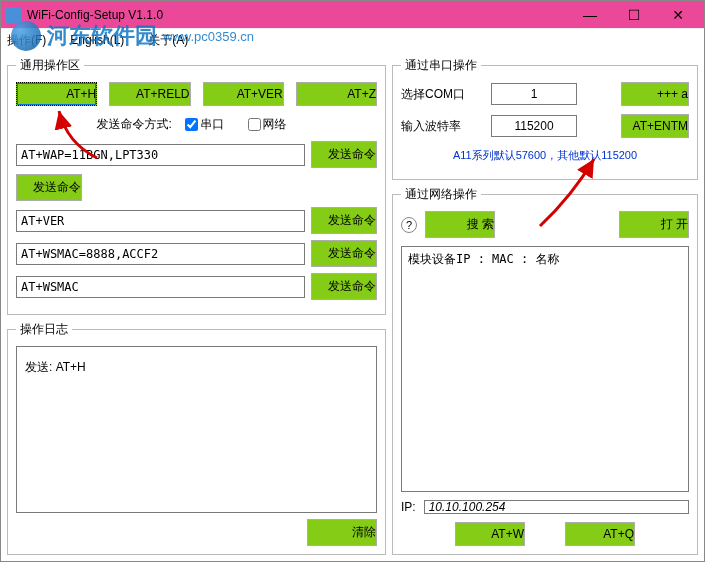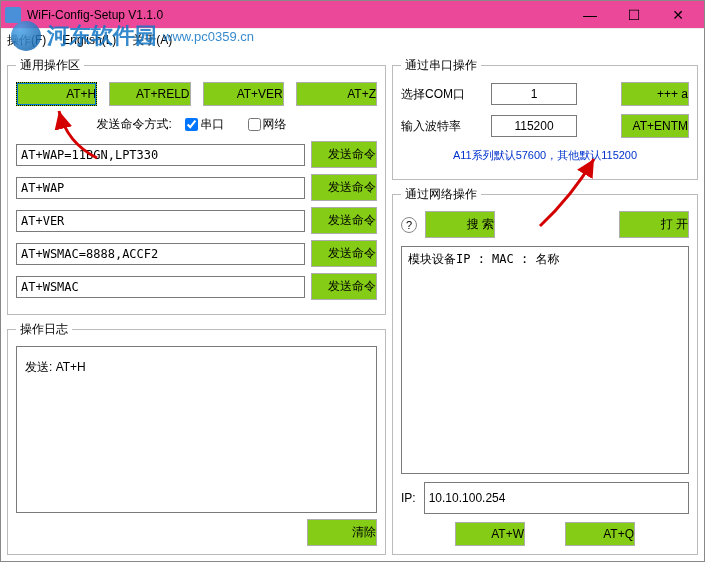--- a/index.html
+++ b/index.html
@@ -21,21 +21,21 @@
   border-bottom: 1px solid #eee;
 }
 .titlebar .icon { width: 16px; height: 16px; background: #4a90d9; border-radius: 2px; margin-right: 6px; }
 .titlebar .title { flex: 1; font-size: 12px; }
 .titlebar .winbtn { width: 44px; height: 26px; text-align: center; line-height: 26px; font-size: 14px; border: none; background: transparent; }
 .menubar {
   height: 22px;
   padding: 0 6px;
   display: flex;
   align-items: center;
-  gap: 16px;
+  gap: 24px;
   font-size: 12px;
 }
 .menubar span { cursor: default; }
 .watermark {
   position: absolute;
   top: 20px; left: 10px;
   font-size: 22px;
   font-weight: bold;
   color: #1276c6;
   opacity: 0.85;
@@ -120,21 +120,21 @@
   flex: 1;
   border: 1px solid #7a7a7a;
   padding: 4px 6px;
   font-family: SimSun, monospace;
   font-size: 12px;
   overflow: auto;
   min-height: 200px;
 }
 .net-grp .iprow { display: flex; align-items: center; gap: 8px; margin-top: 8px; }
 .net-grp .iprow input[type=text] {
-  flex: 1; height: 32px; border: 1px solid #7a7a7a; padding: 0 4px; font-size: 12px;
+  flex: 1; height: 14px; border: 1px solid #7a7a7a; padding: 0 4px; font-size: 12px; font-style: italic;
 }
 .net-grp .btnrow { display: flex; justify-content: center; gap: 40px; margin-top: 8px; }
 .net-grp .btnrow .btn { width: 68px; }
 .arrow {
   position: absolute;
   pointer-events: none;
 }
 .arrow.a1 {
   top: 102px; left: 46px; width: 60px; height: 60px;
 }
@@ -180,21 +180,20 @@
       <div class="send-mode">
         <span>发送命令方式:</span>
         <label><input type="checkbox" checked="" style=""><span>串口</span></label>
         <label><input type="checkbox" style=""><span>网络</span></label>
       </div>
       <div class="cmd-row">
         <input type="text" value="AT+WAP=11BGN,LPT330" style="">
         <button class="btn">发送命令</button>
       </div>
       <div class="cmd-row">
-        <input type="text" value="AT+WAP" style="">
         <button class="btn">发送命令</button>
       </div>
       <div class="cmd-row">
         <input type="text" value="AT+VER" style="">
         <button class="btn">发送命令</button>
       </div>
       <div class="cmd-row">
         <input type="text" value="AT+WSMAC=8888,ACCF2" style="">
         <button class="btn">发送命令</button>
       </div>

